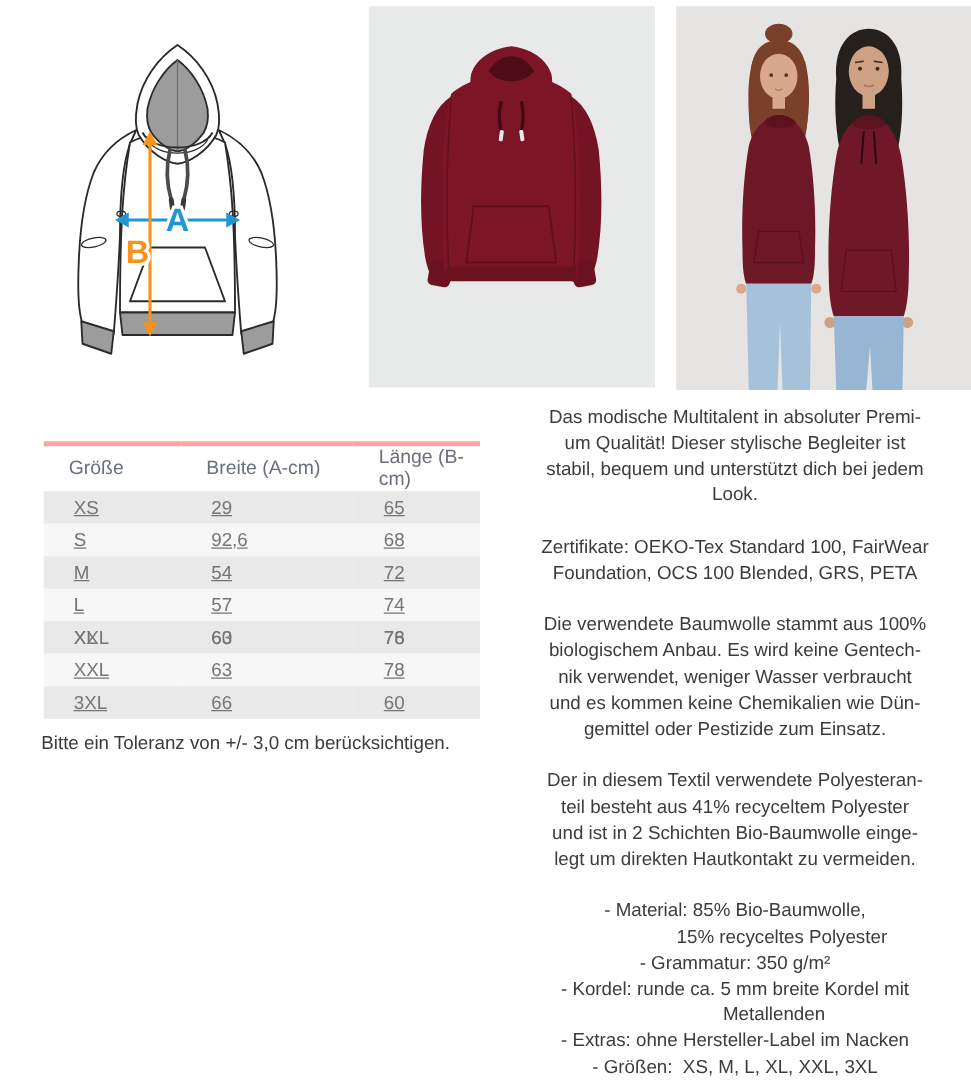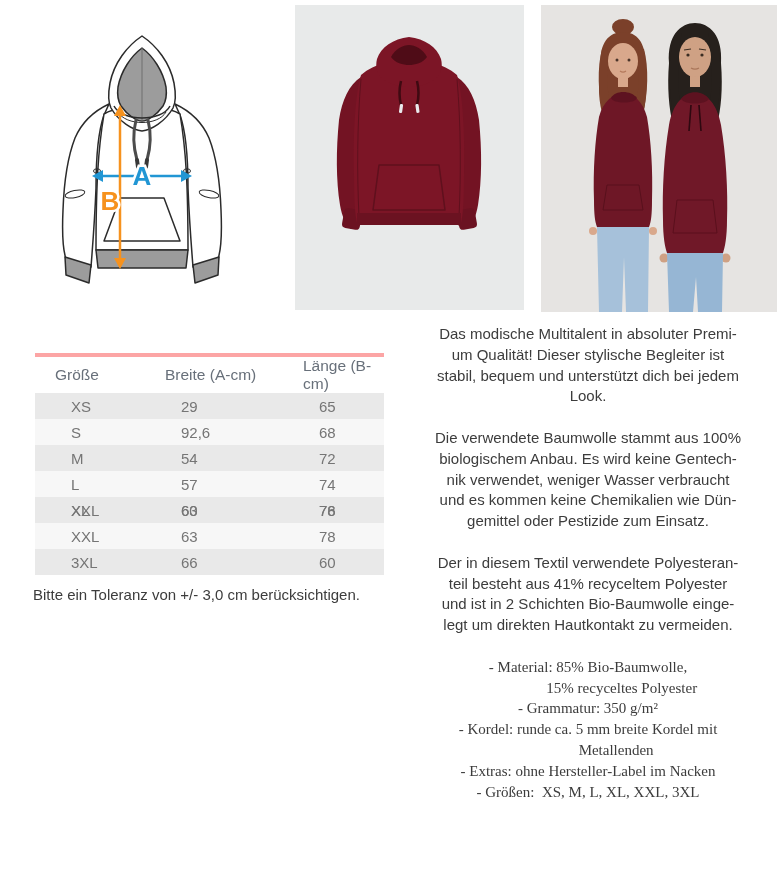--- a/index.html
+++ b/index.html
@@ -19,42 +19,42 @@
     position:absolute;left:35px;top:333px;width:349px;
     border-collapse:collapse;table-layout:fixed;
     font-size:15px;color:#757575;
     border-top:4px solid #fca5a5;
     margin-top:20px;
   }
   #size-table th{
     font-weight:normal;color:#68707a;text-align:left;
     height:29px;padding:0 0 0 20px;font-size:15.5px;background:#ffffff;
   }
-  #size-table td{height:26px;padding:0 0 0 36px;}
+  #size-table td{height:26px;padding:0 0 0 24px;text-decoration:underline;}
   #size-table col.c1{width:110px}
   #size-table col.c2{width:138px}
   #size-table col.c3{width:101px}
   #size-table tr.stripe{background:#e9e9e9;}
   #size-table tr.plain{background:#f7f7f7;}
   .cell-inner{position:relative;display:inline-block;}
   .cell-inner .ghost{position:absolute;left:0;top:0;white-space:nowrap;}
 
   
   #tolerance-note{
     position:absolute;left:33px;top:586px;
     font-size:15px;color:#3c3c3c;
   }
 
   
   #description{
     position:absolute;left:412px;top:324px;width:352px;
     font-size:15px;line-height:20.8px;color:#3c3c3c;text-align:center;
   }
   #description p{margin:0 0 20.8px 0;white-space:pre-wrap;}
-  #description p:last-child{margin-bottom:2px;font-family:Liberation Serif, serif;}
+  #description p:last-child{margin-bottom:2px;}
 </style>
 </head>
 <body>
 
 <div class="img-block" id="tech-drawing">
   <svg viewBox="0 0 240 300">
     <g stroke="#2b2b2b" stroke-width="1.5" stroke-linejoin="round" fill="#ffffff">
 
       <path d="M79,94 C64,101 52,112 45,128 C38,146 34,172 33,200 C32,222 33,240 36,249 L61,257 C63,232 65,204 66,178 C66,152 68,122 74,105 Z"></path>
       <path d="M145,94 C160,101 172,112 179,128 C186,146 190,172 191,200 C192,222 191,240 188,249 L163,257 C161,232 159,204 158,178 C158,152 156,122 150,105 Z"></path>
@@ -237,20 +237,22 @@
   </tbody>
 </table>
 
 <div id="tolerance-note">Bitte ein Toleranz von +/- 3,0 cm berücksichtigen.</div>
 
 <div id="description">
   <p>Das modische Multitalent in absoluter Premi-
 um Qualität! Dieser stylische Begleiter ist
 stabil, bequem und unterstützt dich bei jedem
 Look.</p>
+  <p>Zertifikate: OEKO-Tex Standard 100, FairWear
+Foundation, OCS 100 Blended, GRS, PETA</p>
   <p>Die verwendete Baumwolle stammt aus 100%
 biologischem Anbau. Es wird keine Gentech-
 nik verwendet, weniger Wasser verbraucht
 und es kommen keine Chemikalien wie Dün-
 gemittel oder Pestizide zum Einsatz.</p>
   <p>Der in diesem Textil verwendete Polyesteran-
 teil besteht aus 41% recyceltem Polyester
 und ist in 2 Schichten Bio-Baumwolle einge-
 legt um direkten Hautkontakt zu vermeiden.</p>
   <p>- Material: 85% Bio-Baumwolle,

